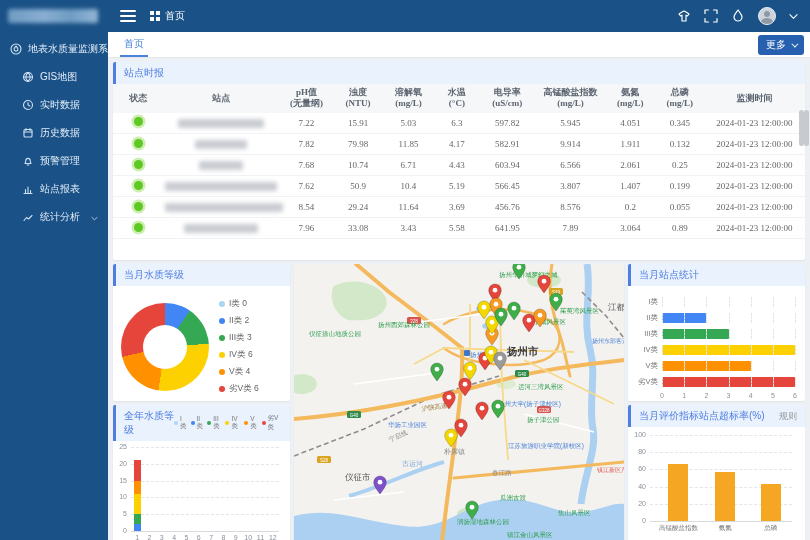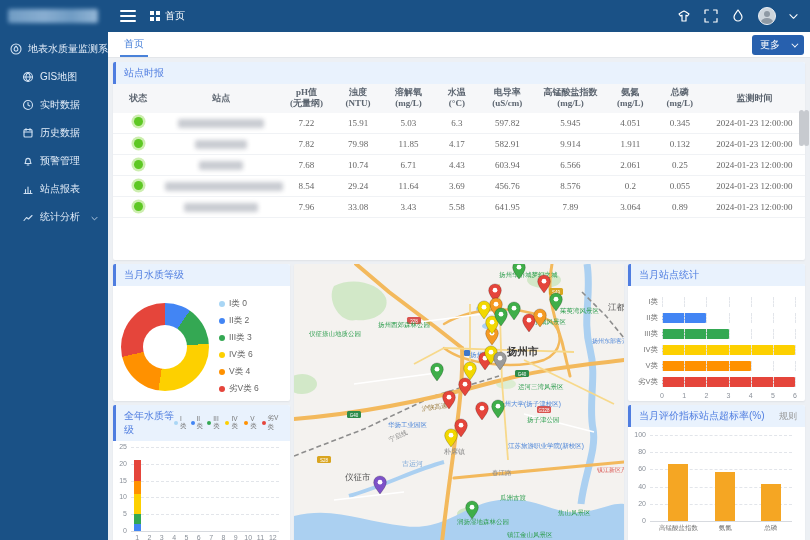--- a/index.html
+++ b/index.html
@@ -24,21 +24,21 @@
   .searchbox .ph{font-size:9px;color:#a9c6e2;}
   .top-right{margin-left:auto;display:flex;align-items:center;gap:13px;}
   .ticon{width:14px;height:14px;cursor:pointer;}
   .ticon path,.ticon circle{stroke:#fff;stroke-width:1.2;fill:none;stroke-linecap:round;stroke-linejoin:round;}
   .avatar{width:18px;height:18px;border-radius:50%;background:#cdd5dc;position:relative;overflow:hidden;border:1.5px solid #e8eef5;cursor:pointer;}
   .avatar i{position:absolute;left:5px;top:3px;width:6px;height:6px;border-radius:50%;background:#8e99a4;}
   .avatar em{position:absolute;left:2px;top:10px;width:12px;height:8px;border-radius:50% 50% 0 0;background:#8e99a4;}
   
   .tabbar{height:26px;background:#fff;border-bottom:1px solid #e3e6ea;display:flex;align-items:center;padding:0 12px;flex:0 0 26px;position:relative;}
   .tab{font-size:10px;color:#4a82d9;padding:5px 4px 4px;border-bottom:2px solid #4a82d9;cursor:pointer;}
-  .more-btn{position:absolute;right:6px;top:3px;background:#2760ae;color:#fff;font-size:10px;border:none;border-radius:3px;padding:3px 8px;display:flex;align-items:center;gap:11px;cursor:pointer;}
+  .more-btn{position:absolute;right:6px;top:3px;background:#2760ae;color:#fff;font-size:10px;border:none;border-radius:3px;padding:3px 8px;display:flex;align-items:center;gap:5px;cursor:pointer;}
   .more-btn b{width:5px;height:5px;border-right:1.4px solid #fff;border-bottom:1.4px solid #fff;transform:rotate(45deg) translateY(-2px);}
   
   .content{flex:1;padding:4px 5px;overflow:hidden;position:relative;}
   .panel{background:#fff;border-radius:2px;box-shadow:0 1px 2px rgba(0,0,0,.06);overflow:hidden;}
   .ptitle{background:#e9f2fd;border-left:3px solid #4f7de0;color:#4f7de0;font-size:10px;padding:4px 8px;display:flex;align-items:center;}
   .ptitle .plink{margin-left:auto;color:#999;font-size:9px;cursor:pointer;}
   
   .station-panel{height:198px;position:relative;}
   table{width:100%;border-collapse:collapse;table-layout:fixed;font-family:Liberation Serif, serif;}
   thead th{background:#f6f7f9;font-size:9px;color:#5c6570;font-weight:bold;padding:3px 2px;line-height:1.25;}
@@ -276,20 +276,33 @@
                 <td>6.71</td>
                 <td>4.43</td>
                 <td>603.94</td>
                 <td>6.566</td>
                 <td>2.061</td>
                 <td>0.25</td>
                 <td>2024-01-23 12:00:00</td>
               </tr>
               <tr>
                 <td><span class="dot"></span></td>
+                <td><span class="blur" style="width:112px"></span></td>
+                <td>7.62</td>
+                <td>50.9</td>
+                <td>10.4</td>
+                <td>5.19</td>
+                <td>566.45</td>
+                <td>3.807</td>
+                <td>1.407</td>
+                <td>0.199</td>
+                <td>2024-01-23 12:00:00</td>
+              </tr>
+              <tr>
+                <td><span class="dot"></span></td>
                 <td><span class="blur" style="width:118px"></span></td>
                 <td>8.54</td>
                 <td>29.24</td>
                 <td>11.64</td>
                 <td>3.69</td>
                 <td>456.76</td>
                 <td>8.576</td>
                 <td>0.2</td>
                 <td>0.055</td>
                 <td>2024-01-23 12:00:00</td>

